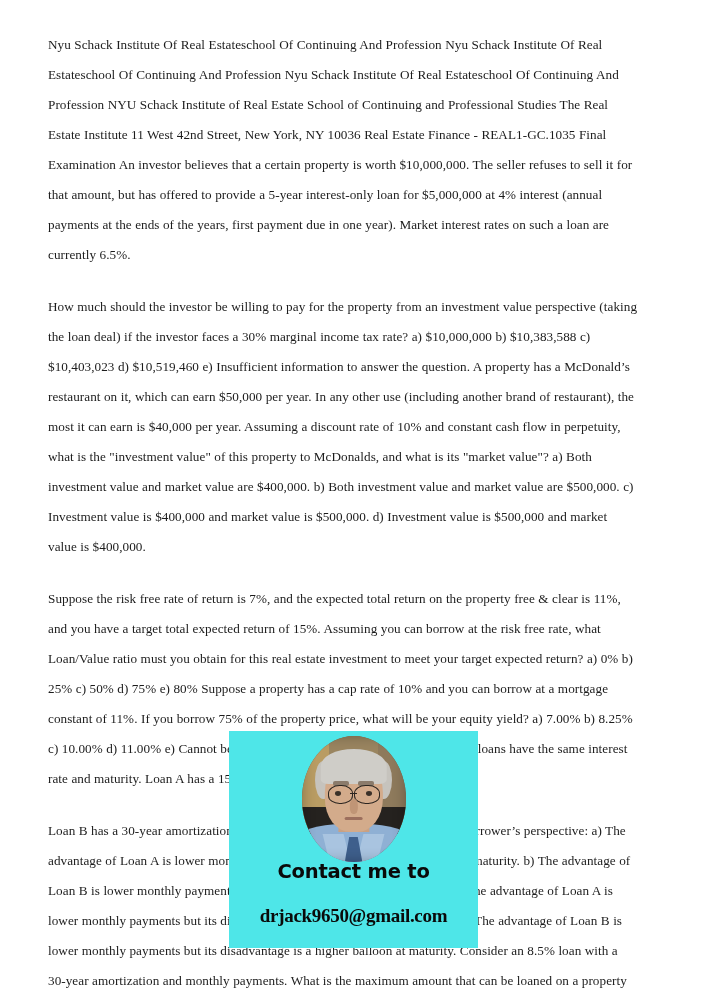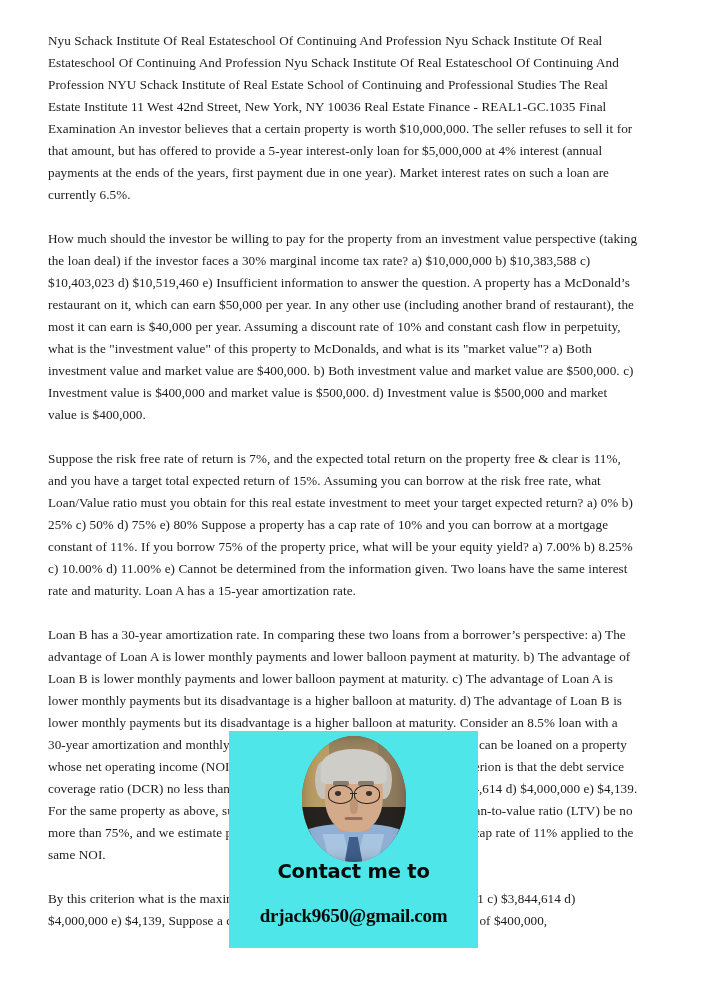--- a/index.html
+++ b/index.html
@@ -17,21 +17,21 @@
   }
   #doc-body {
     position: absolute;
     left: 48px;
     top: 30px;
     width: 590px;
   }
   .para {
     margin: 0 0 22px 0;
     font-size: 13.2px;
-    line-height: 22px;
+    line-height: 30px;
     color: #1c1c1c;
     text-align: left;
     letter-spacing: 0.05px;
     word-spacing: 0.1px;
   }
   .para:last-child { margin-bottom: 0; }
 
   
   #watermark {
     position: absolute;

